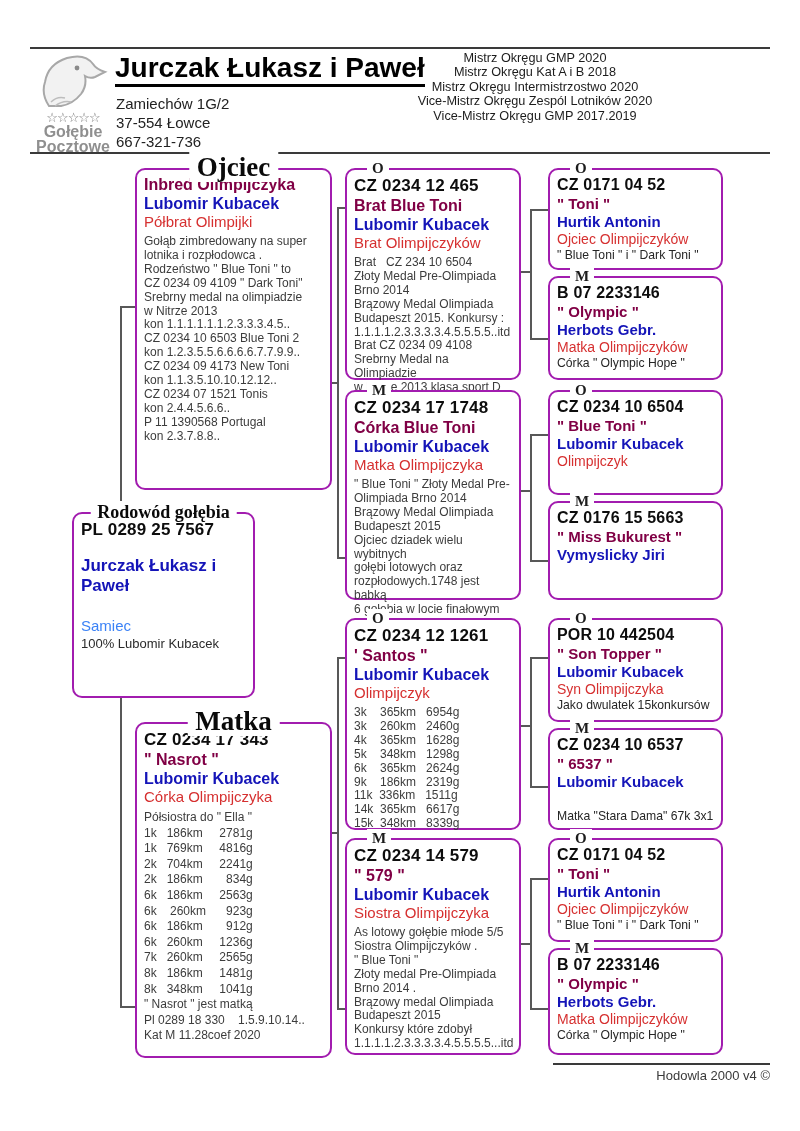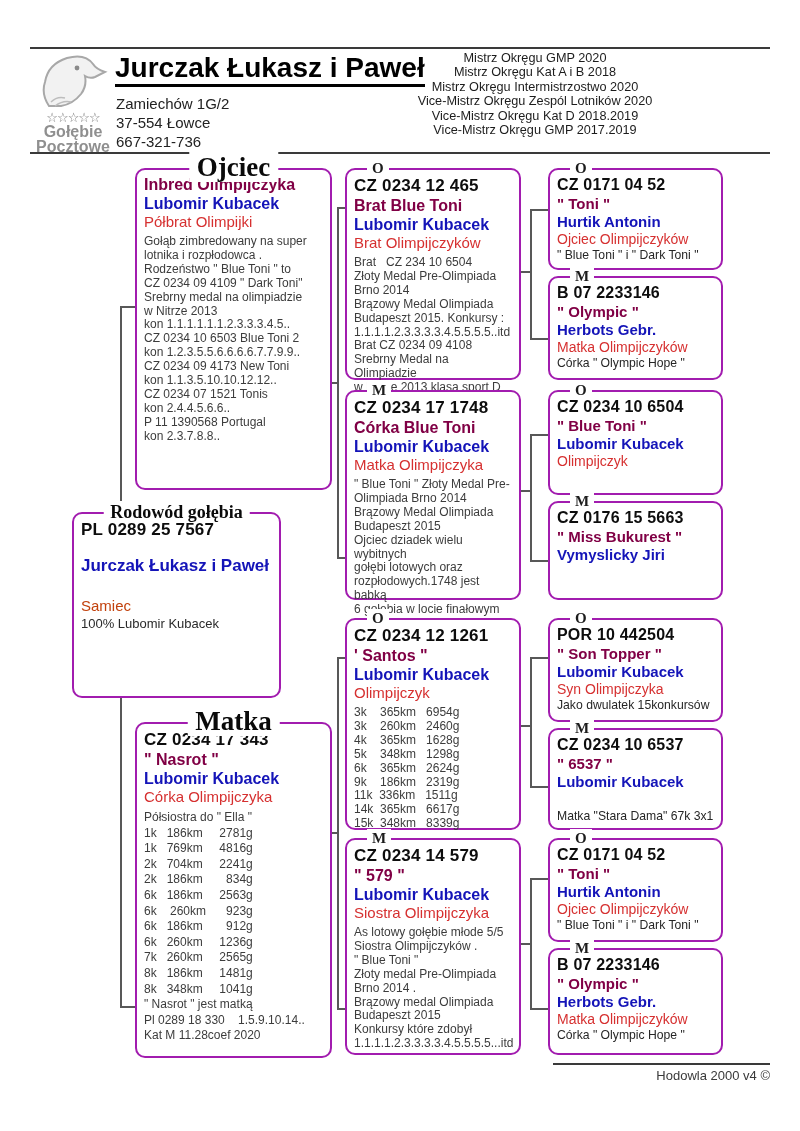--- a/index.html
+++ b/index.html
@@ -39,21 +39,21 @@
   .mbody{line-height:15.6px;}
 
   .sm .ring{font-size:16px;line-height:20px;}
   .sm .name{font-size:15px;line-height:18px;}
   .sm .breeder{font-size:15px;line-height:18px;}
   .sm .rel{font-size:14px;line-height:17px;}
   .sm .note{font-size:12.2px;line-height:15px;}
 
   .subj .ring{font-size:17px;}
   .subj .owner{font-size:17px;font-weight:bold;color:#1414b8;margin-top:16px;}
-  .subj .sex{font-size:15px;color:#c2410c;margin-top:20px;line-height:19px;}
+  .subj .sex{font-size:15px;color:#3b82f6;margin-top:20px;line-height:19px;}
   .subj .pct{font-size:13px;color:#2a2a2a;line-height:17px;}
 
   .footer{position:absolute;right:30px;top:1068px;font-size:13px;color:#3a3a3a;}
 </style>
 </head>
 <body>
 
 <div id="page">
 
   <div class="rule" style="left:30px;top:47px;width:740px;"></div>
@@ -73,21 +73,20 @@
   <div class="title">Jurczak Łukasz i Paweł</div>
   <div class="addr">Zamiechów 1G/2
 37-554 Łowce
 667-321-736</div>
 
   <div class="ach">
     <div>Mistrz Okręgu GMP 2020</div>
     <div>Mistrz Okręgu Kat A i B 2018</div>
     <div>Mistrz Okręgu Intermistrzostwo 2020</div>
     <div>Vice-Mistrz Okręgu Zespól Lotników 2020</div>
-    <div>Vice-Mistrz Okręgu Kat D 2018.2019</div>
     <div>Vice-Mistrz Okręgu GMP 2017.2019</div>
   </div>
 
   <div class="hline" style="left:120px;top:306px;width:17px;"></div>
   <div class="vline" style="left:120px;top:306px;height:207px;"></div>
   <div class="vline" style="left:120px;top:696px;height:312px;"></div>
   <div class="hline" style="left:120px;top:1006px;width:17px;"></div>
 
   <div class="hline" style="left:331px;top:382px;width:8px;"></div>
   <div class="vline" style="left:337px;top:207px;height:352px;"></div>
@@ -134,21 +133,21 @@
 CZ 0234 10 6503 Blue Toni 2
 kon 1.2.3.5.5.6.6.6.6.7.7.9.9..
 CZ 0234 09 4173 New Toni
 kon 1.1.3.5.10.10.12.12..
 CZ 0234 07 1521 Tonis
 kon 2.4.4.5.6.6..
 P 11 1390568 Portugal
 kon 2.3.7.8.8..</div>
   </div>
 
-  <div class="box subj" style="left:72px;top:512px;width:209px;height:186px;">
+  <div class="box subj" style="left:72px;top:512px;width:183px;height:186px;">
     <div class="midlabel">Rodowód gołębia</div>
     <div class="ring">PL 0289 25 7567</div>
     <div class="owner">Jurczak Łukasz i Paweł</div>
     <div class="sex">Samiec</div>
     <div class="pct">100% Lubomir Kubacek</div>
   </div>
 
   <div class="box" style="left:135px;top:722px;width:197px;height:336px;">
     <div class="biglabel">Matka</div>
     <div class="ring">CZ 0234 17 343</div>

